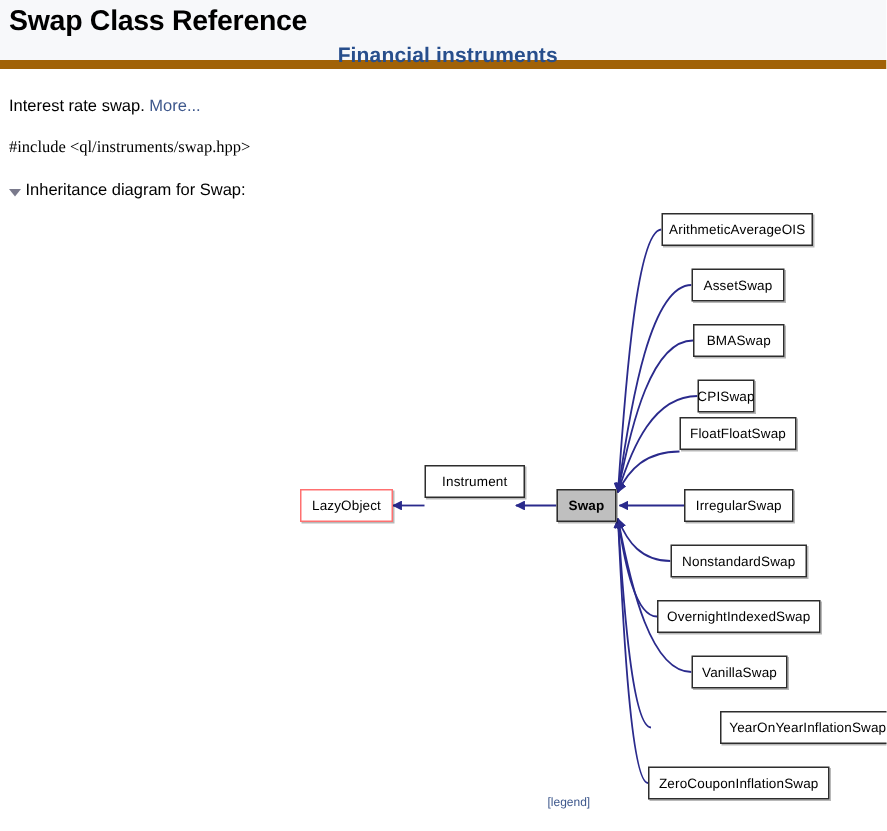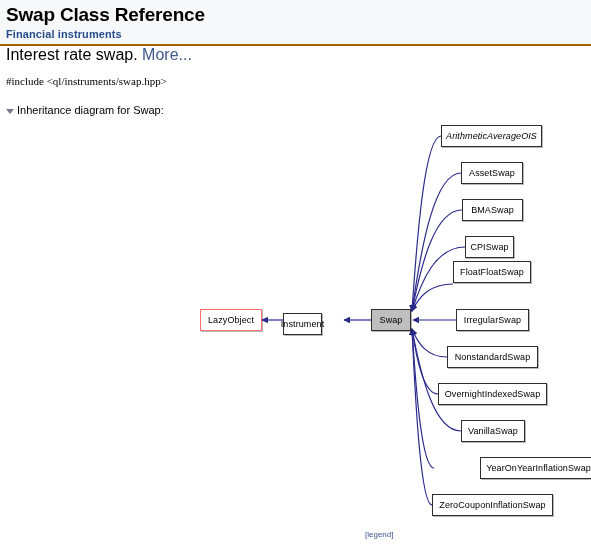--- a/index.html
+++ b/index.html
@@ -14,47 +14,48 @@
     font-family: "Liberation Sans", sans-serif;
     font-size: 11px;
     color: #000000;
     overflow: hidden;
     position: relative;
   }
 
   
   #header {
     background: #f7f8fa;
-    border-bottom: 2px solid #a16207;
+    border-bottom: 6px solid #a16207;
     height: 46px;
     box-sizing: border-box;
     padding: 4px 0 0 6px;
   }
   #page-title {
     font-size: 19px;
     font-weight: bold;
     line-height: 21px;
     color: #000000;
     letter-spacing: -0.2px;
   }
   #page-subtitle {
-    font-size: 11px;
+    font-size: 14px;
     font-weight: bold;
     color: #274e8c;
     margin-top: 3px;
     letter-spacing: 0.1px;
+    text-align: center;
   }
 
   
   #content {
     padding: 0 6px;
   }
   .brief {
-    margin-top: 2px;
-    font-size: 16px;
+    margin-top: 19px;
+    font-size: 11px;
     line-height: 13px;
   }
   a.link {
     color: #3d578c;
     text-decoration: none;
   }
 
   .include-line {
     margin-top: 14px;
     font-family: Liberation Serif, serif;
@@ -165,36 +166,36 @@
         <path d="M 444 273 C 429.7 273, 422.68 239.07999999999998, 418 208" marker-end="url(#arrow)"></path>
         <path d="M 467 310 C 440.05 310, 426.82 254.62, 418 208" marker-end="url(#arrow)"></path>
         <path d="M 440 347 C 427.9 347, 421.96 270.15999999999997, 418 208" marker-end="url(#arrow)"></path>
         <path d="M 438 384 C 427 384, 421.6 285.7, 418 208" marker-end="url(#arrow)"></path>
       </g>
   </svg>
   <div id="node-layer">
       <div class="node red" style="left: 206px; top: 188px; width: 62px;">
         <span>LazyObject</span>
       </div>
-      <div class="node" style="left: 289px; top: 192px; width: 39px;">
+      <div class="node" style="left: 289px; top: 172px; width: 67px;">
         <span>Instrument</span>
       </div>
-      <div class="node filled" style="left: 377px; top: 188px; width: 40px;">
+      <div class="node filled" style="left: 377px; top: 188px; width: 40px; font-weight: bold;">
         <span>Swap</span>
       </div>
-      <div class="node" style="left: 447px; top: 4px; width: 101px; font-style: italic;">
+      <div class="node" style="left: 447px; top: 4px; width: 101px;">
         <span>ArithmeticAverageOIS</span>
       </div>
       <div class="node" style="left: 467px; top: 41px; width: 62px;">
         <span>AssetSwap</span>
       </div>
       <div class="node" style="left: 468px; top: 78px; width: 61px;">
         <span>BMASwap</span>
       </div>
-      <div class="node" style="left: 471px; top: 115px; width: 49px;">
+      <div class="node" style="left: 471px; top: 115px; width: 38px;">
         <span>CPISwap</span>
       </div>
       <div class="node" style="left: 459px; top: 140px; width: 78px; text-align: right;">
         <span>FloatFloatSwap</span>
       </div>
       <div class="node" style="left: 462px; top: 188px; width: 73px;">
         <span>IrregularSwap</span>
       </div>
       <div class="node" style="left: 453px; top: 225px; width: 91px;">
         <span>NonstandardSwap</span>

